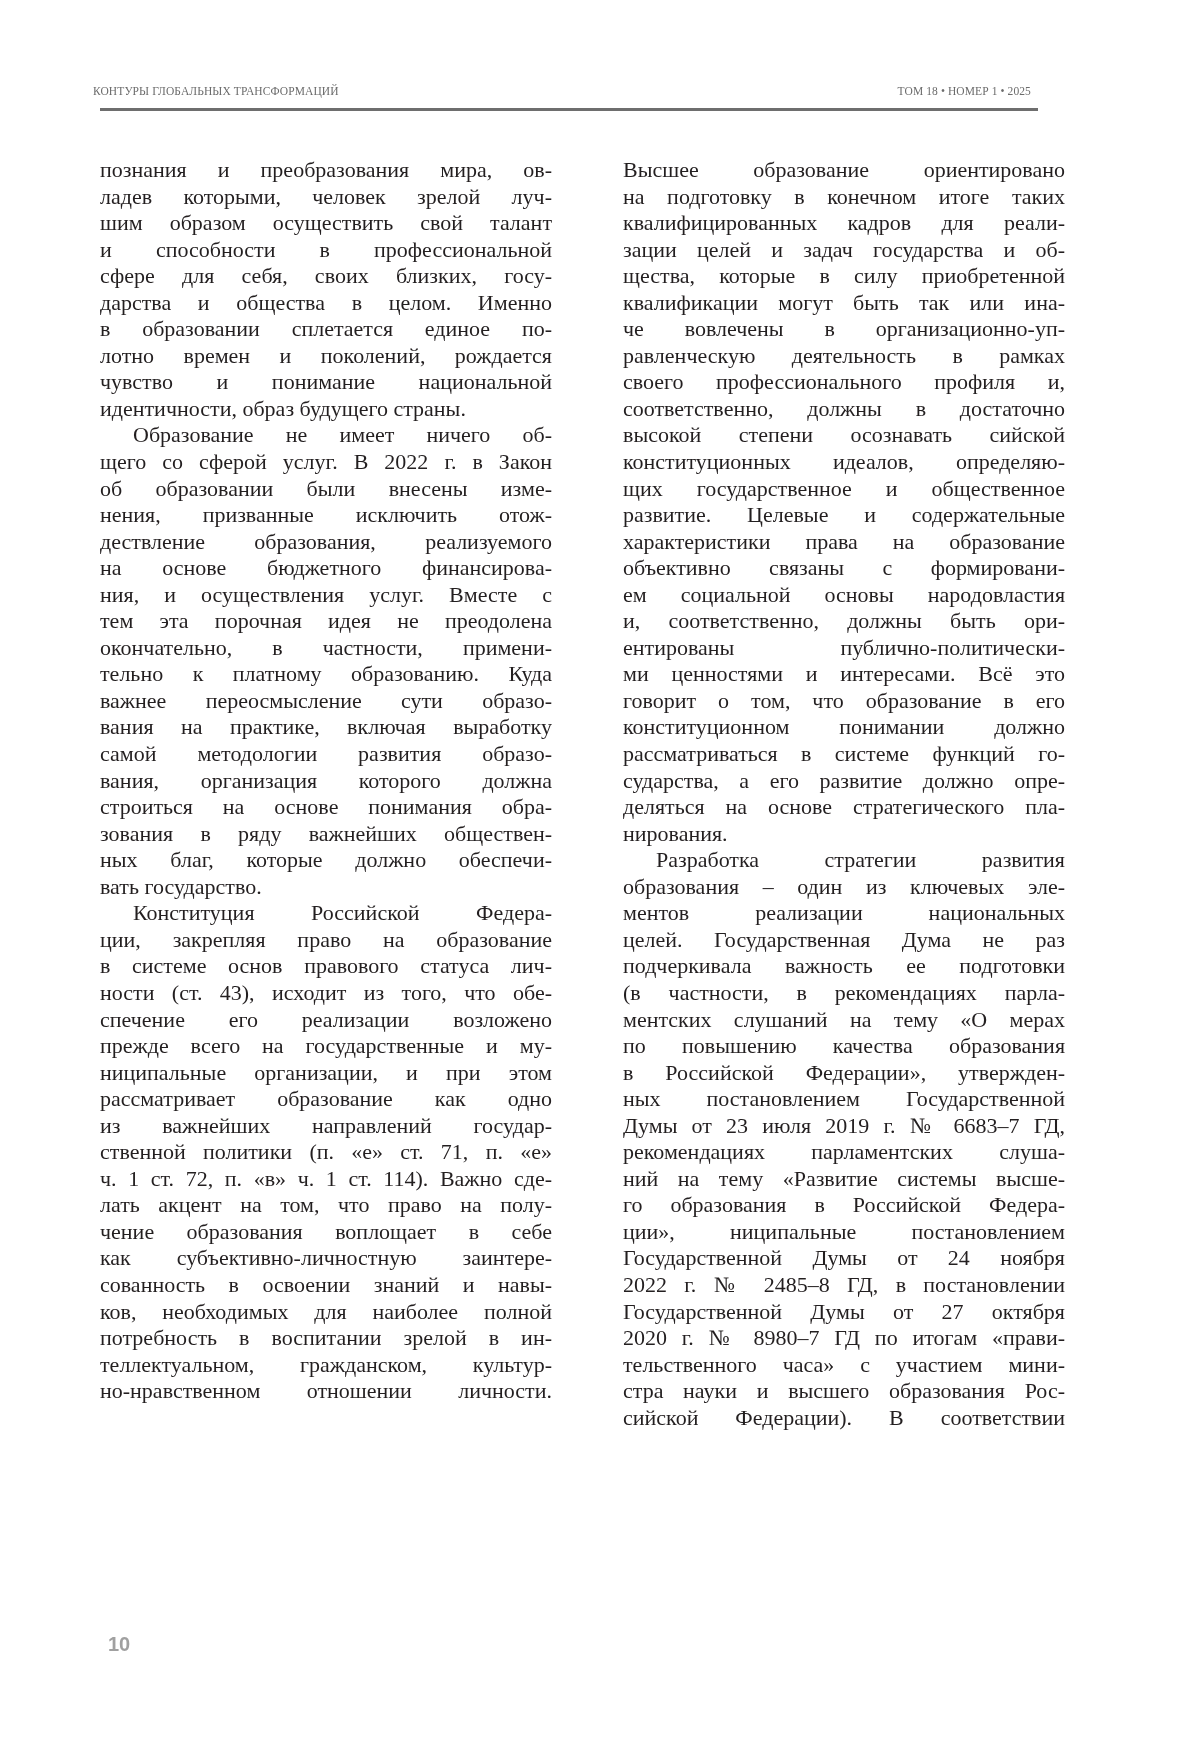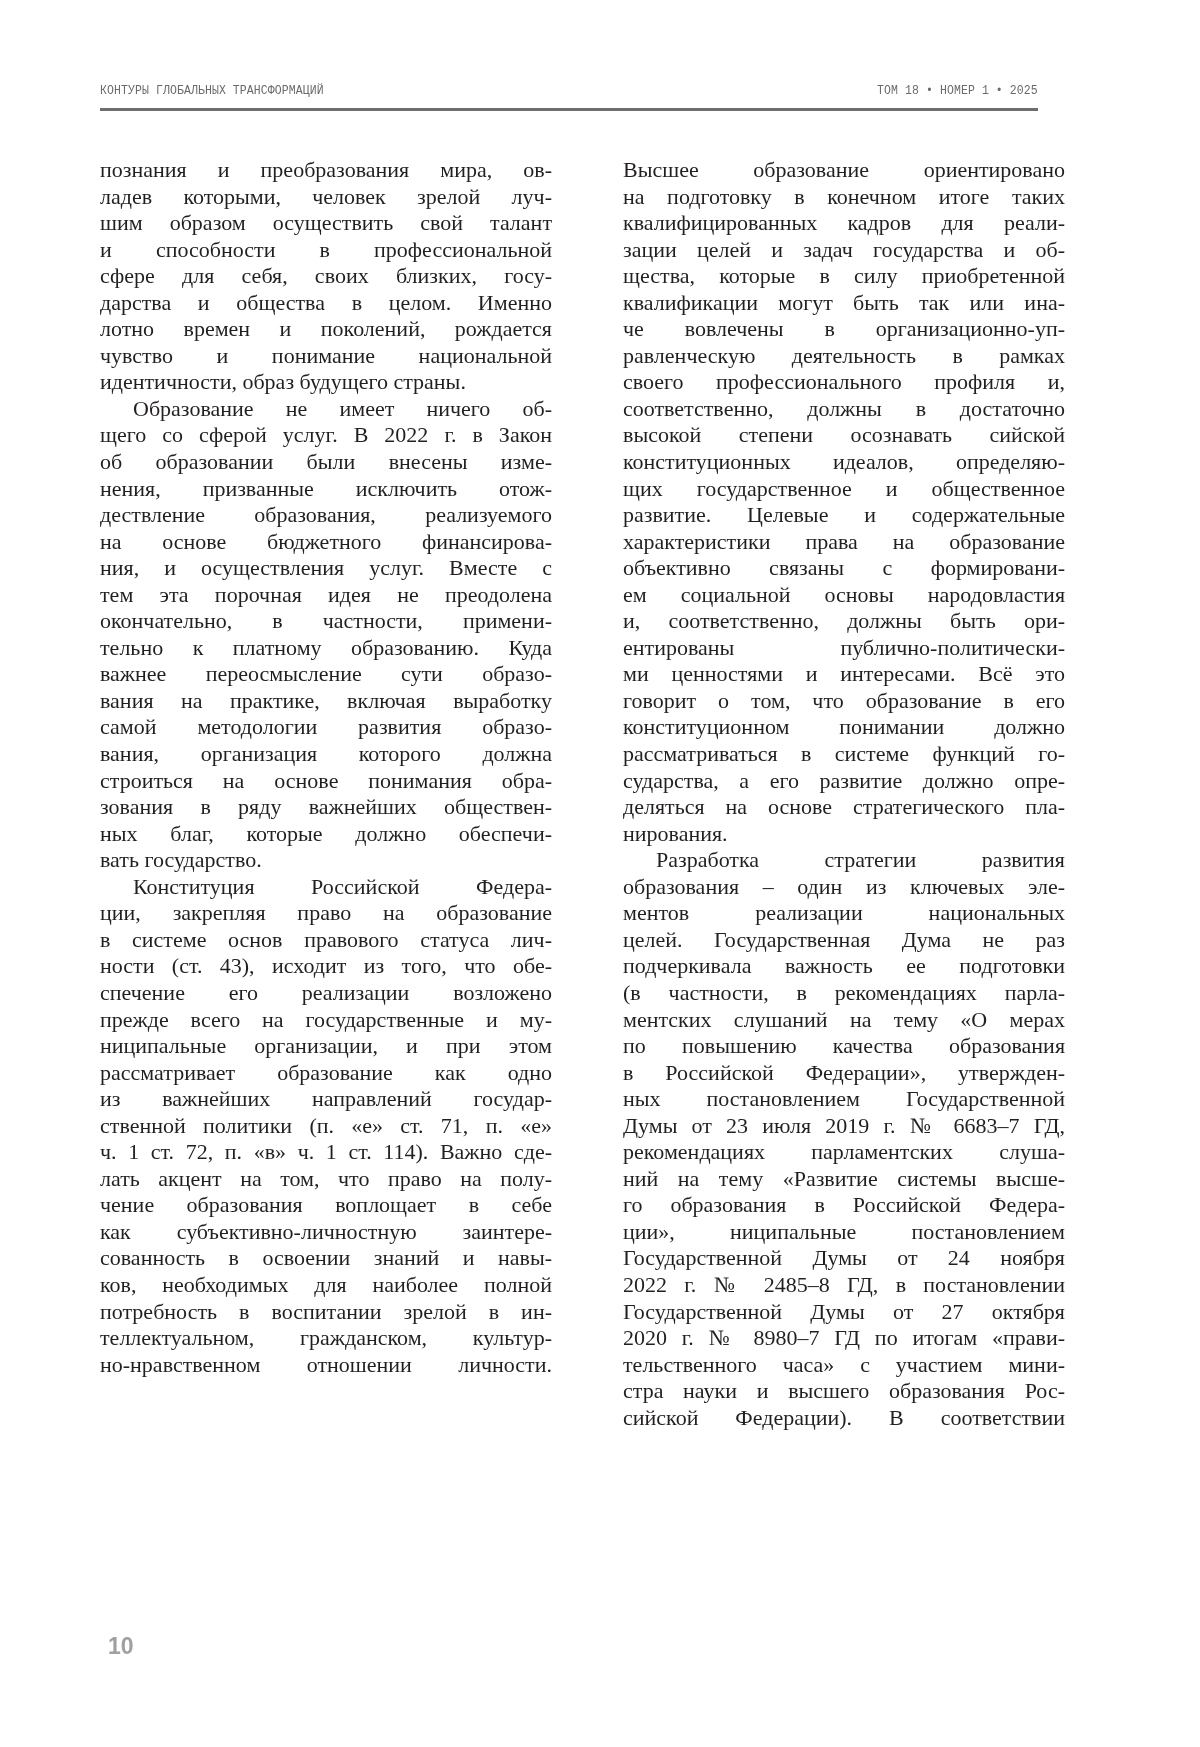--- a/index.html
+++ b/index.html
@@ -1,19 +1,19 @@
 <!DOCTYPE html>
 <html><head>
 <meta charset="utf-8">
 <style>
   html, body { margin: 0; padding: 0; background: #ffffff; }
   body { width: 1200px; height: 1747px; position: relative; overflow: hidden; }
   .running-head {
-    position: absolute; left: 100px; top: 84px; width: 938px; height: 20px;
-    font-family: Liberation Mono, monospace;
+    position: absolute; left: 93px; top: 84px; width: 938px; height: 20px;
+    font-family: Liberation Serif, serif;
     font-size: 12.5px; color: #6b6b6b; letter-spacing: 0.1px;
   }
   .running-head .left { position: absolute; left: 0; top: 0; transform: scaleX(0.92); transform-origin: left; }
   .running-head .right { position: absolute; right: 0; top: 0; transform: scaleX(0.92); transform-origin: right; }
   .head-rule {
     position: absolute; left: 100px; top: 108px; width: 938px; height: 3px;
     background: #6e6e6e;
   }
   .column {
     position: absolute; top: 157px; width: 452px;
@@ -24,39 +24,40 @@
   .col-right { left: 623px; width: 442px; }
   .line {
     display: block; height: 26.55px; white-space: nowrap;
     text-align: justify; text-align-last: justify;
   }
   .line.last { text-align-last: left; }
   .line.indent { padding-left: 33px; }
   .page-number {
     position: absolute; left: 108px; top: 1633px;
     font-family: "Liberation Sans", "DejaVu Sans", sans-serif;
-    font-size: 23px; font-weight: bold; color: #a0a0a0;
+    font-size: 20px; font-weight: bold; color: #a0a0a0;
   }
 </style>
 </head>
 <body>
 
 <div class="running-head">
   <span class="left">КОНТУРЫ ГЛОБАЛЬНЫХ ТРАНСФОРМАЦИЙ</span>
   <span class="right">ТОМ 18 • НОМЕР 1 • 2025</span>
 </div>
 <div class="head-rule"></div>
 
 <div class="column col-left">
   <span class="line">познания и преобразования мира, ов-</span>
   <span class="line">ладев которыми, человек зрелой луч-</span>
   <span class="line">шим образом осуществить свой талант</span>
   <span class="line">и способности в профессиональной</span>
   <span class="line">сфере для себя, своих близких, госу-</span>
   <span class="line">дарства и общества в целом. Именно</span>
+  <span class="line">в образовании сплетается единое по-</span>
   <span class="line">лотно времен и поколений, рождается</span>
   <span class="line">чувство и понимание национальной</span>
   <span class="line last">идентичности, образ будущего страны.</span>
   <span class="line indent">Образование не имеет ничего об-</span>
   <span class="line">щего со сферой услуг. В 2022 г. в Закон</span>
   <span class="line">об образовании были внесены изме-</span>
   <span class="line">нения, призванные исключить отож-</span>
   <span class="line">дествление образования, реализуемого</span>
   <span class="line">на основе бюджетного финансирова-</span>
   <span class="line">ния, и осуществления услуг. Вместе с</span>

